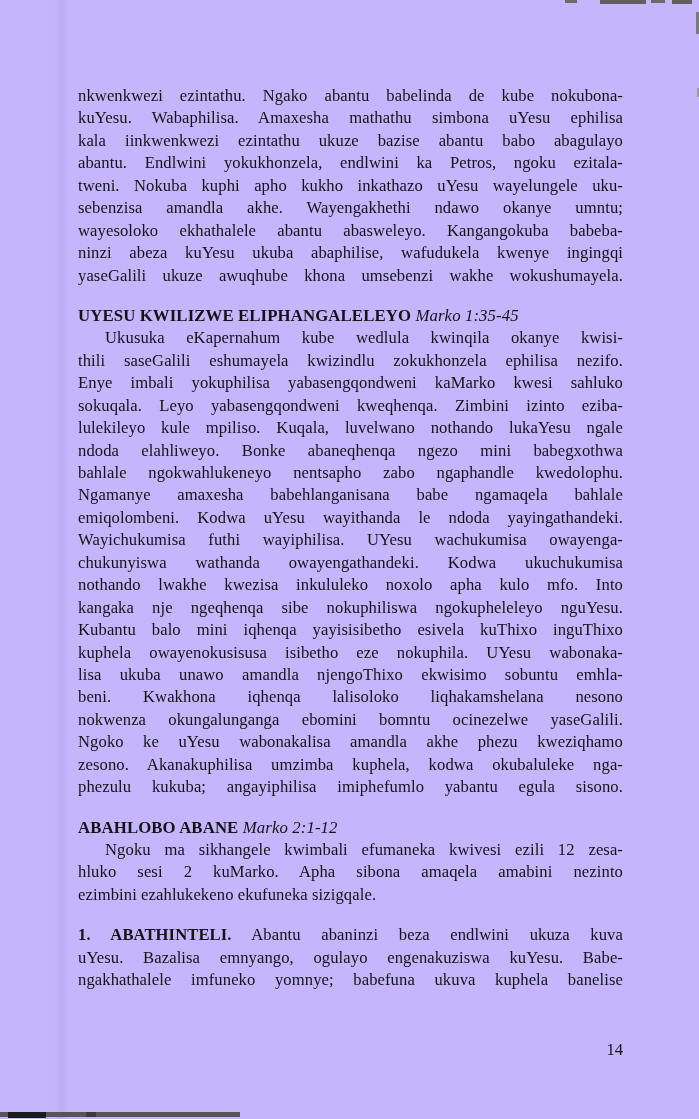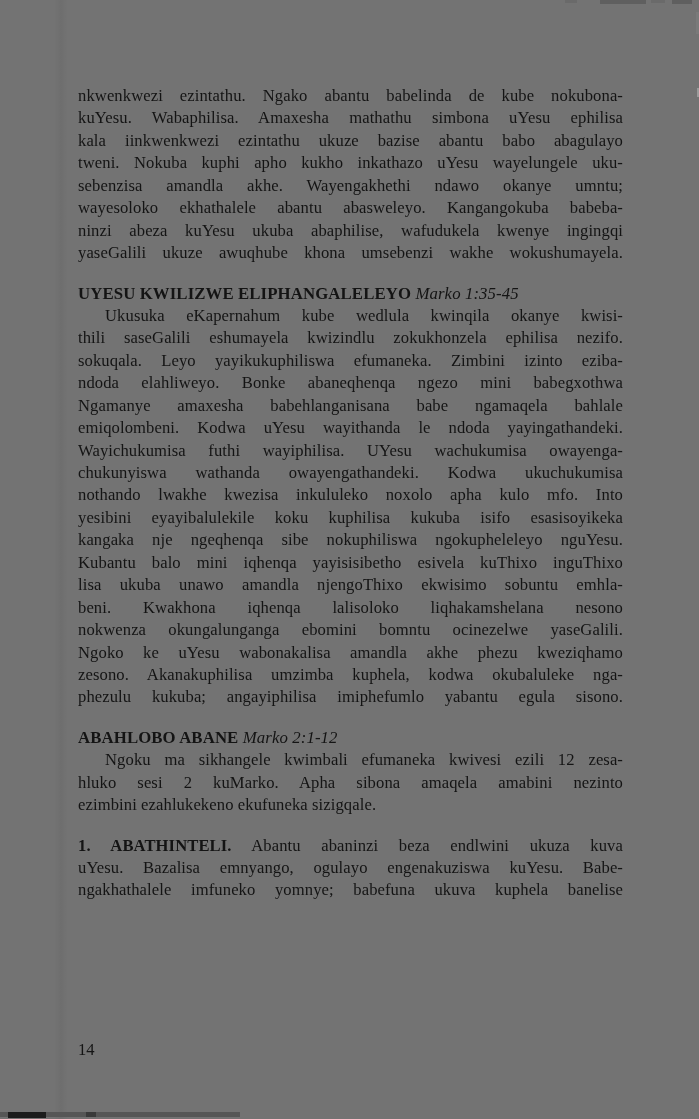--- a/index.html
+++ b/index.html
@@ -1,21 +1,21 @@
 <!DOCTYPE html>
 <html><head>
 <meta charset="utf-8">
 <style>
   html,body { margin:0; padding:0; }
   body { background:#e9e9e7; }
   .page {
     position:relative;
     width:699px; height:1119px;
     margin:0;
-    background:#737373;
+    background:#c4b5fd;
     overflow:hidden;
     font-family:"Liberation Serif","DejaVu Serif",serif;
     color:#141414;
   }
   
   .left-shade {
     position:absolute; left:54px; top:0; width:14px; height:100%;
     background:linear-gradient(to right, rgba(0,0,0,0), rgba(0,0,0,0.045), rgba(0,0,0,0));
     pointer-events:none;
   }
@@ -37,21 +37,21 @@
   .line.last {
     -moz-text-align-last:left;
     text-align-last:left;
   }
   .line.indent { padding-left:27px; }
   .seg-b { font-weight:bold; }
   .seg-i { font-style:italic; }
   .heading .line { font-size:16.8px; }
   .page-number {
     position:absolute; left:78px; top:1039px; width:545px;
-    text-align:left; font-size:16.6px; height:22px; line-height:22px;
+    text-align:right; font-size:16.6px; height:22px; line-height:22px;
   }
   
   .artifact { position:absolute; pointer-events:none; }
   .dash-1 { left:565px; top:0; width:12px; height:3px; background:#6a6a6a; }
   .dash-2 { left:600px; top:0; width:46px; height:4px; background:#5f5f5f; }
   .dash-3 { left:651px; top:0; width:14px; height:3px; background:#6a6a6a; }
   .dash-4 { left:672px; top:0; width:20px; height:4px; background:#5f5f5f; }
   .edge-tick-1 { left:696px; top:12px; width:3px; height:22px; background:#7a7a7a; }
   .edge-tick-2 { left:697px; top:88px; width:2px; height:9px; background:#9a9a9a; }
   .bottom-bar { left:0; top:1112px; width:240px; height:5px; background:#565656; }
@@ -62,42 +62,46 @@
 <body>
 
 <div class="page">
   <div class="left-shade"></div>
 
   <div class="text-column">
       <div class="block para">
         <div class="line"><span class="seg-n">nkwenkwezi ezintathu. Ngako abantu babelinda de kube nokubona-</span></div>
         <div class="line"><span class="seg-n">kuYesu. Wabaphilisa. Amaxesha mathathu simbona uYesu ephilisa</span></div>
         <div class="line"><span class="seg-n">kala iinkwenkwezi ezintathu ukuze bazise abantu babo abagulayo</span></div>
+        <div class="line"><span class="seg-n">abantu. Endlwini yokukhonzela, endlwini ka Petros, ngoku ezitala-</span></div>
         <div class="line"><span class="seg-n">tweni. Nokuba kuphi apho kukho inkathazo uYesu wayelungele uku-</span></div>
         <div class="line"><span class="seg-n">sebenzisa amandla akhe. Wayengakhethi ndawo okanye umntu;</span></div>
         <div class="line"><span class="seg-n">wayesoloko ekhathalele abantu abasweleyo. Kangangokuba babeba-</span></div>
         <div class="line"><span class="seg-n">ninzi abeza kuYesu ukuba abaphilise, wafudukela kwenye ingingqi</span></div>
         <div class="line"><span class="seg-n">yaseGalili ukuze awuqhube khona umsebenzi wakhe wokushumayela.</span></div>
       </div>
       <div class="block heading">
         <div class="line last"><span class="seg-b">UYESU KWILIZWE ELIPHANGALELEYO </span><span class="seg-i">Marko 1:35-45</span></div>
       </div>
       <div class="block para">
         <div class="line indent"><span class="seg-n">Ukusuka eKapernahum kube wedlula kwinqila okanye kwisi-</span></div>
         <div class="line"><span class="seg-n">thili saseGalili eshumayela kwizindlu zokukhonzela ephilisa nezifo.</span></div>
-        <div class="line"><span class="seg-n">sokuqala. Leyo yayikukuphiliswa efumaneka. Zimbini izinto eziba-</span></div>
+        <div class="line"><span class="seg-n">Enye imbali yokuphilisa yabasengqondweni kaMarko kwesi sahluko</span></div>
+        <div class="line"><span class="seg-n">sokuqala. Leyo yabasengqondweni kweqhenqa. Zimbini izinto eziba-</span></div>
+        <div class="line"><span class="seg-n">lulekileyo kule mpiliso. Kuqala, luvelwano nothando lukaYesu ngale</span></div>
         <div class="line"><span class="seg-n">ndoda elahliweyo. Bonke abaneqhenqa ngezo mini babegxothwa</span></div>
+        <div class="line"><span class="seg-n">bahlale ngokwahlukeneyo nentsapho zabo ngaphandle kwedolophu.</span></div>
         <div class="line"><span class="seg-n">Ngamanye amaxesha babehlanganisana babe ngamaqela bahlale</span></div>
         <div class="line"><span class="seg-n">emiqolombeni. Kodwa uYesu wayithanda le ndoda yayingathandeki.</span></div>
         <div class="line"><span class="seg-n">Wayichukumisa futhi wayiphilisa. UYesu wachukumisa owayenga-</span></div>
         <div class="line"><span class="seg-n">chukunyiswa wathanda owayengathandeki. Kodwa ukuchukumisa</span></div>
         <div class="line"><span class="seg-n">nothando lwakhe kwezisa inkululeko noxolo apha kulo mfo. Into</span></div>
-        <div class="line"><span class="seg-n">yesibini eyayibalulekile koku kuphilisa kukuba isifo esasisoyikeka</span></div>
         <div class="line"><span class="seg-n">kangaka nje ngeqhenqa sibe nokuphiliswa ngokupheleleyo nguYesu.</span></div>
         <div class="line"><span class="seg-n">Kubantu balo mini iqhenqa yayisisibetho esivela kuThixo inguThixo</span></div>
+        <div class="line"><span class="seg-n">kuphela owayenokusisusa isibetho eze nokuphila. UYesu wabonaka-</span></div>
         <div class="line"><span class="seg-n">lisa ukuba unawo amandla njengoThixo ekwisimo sobuntu emhla-</span></div>
         <div class="line"><span class="seg-n">beni. Kwakhona iqhenqa lalisoloko liqhakamshelana nesono</span></div>
         <div class="line"><span class="seg-n">nokwenza okungalunganga ebomini bomntu ocinezelwe yaseGalili.</span></div>
         <div class="line"><span class="seg-n">Ngoko ke uYesu wabonakalisa amandla akhe phezu kweziqhamo</span></div>
         <div class="line"><span class="seg-n">zesono. Akanakuphilisa umzimba kuphela, kodwa okubaluleke nga-</span></div>
         <div class="line"><span class="seg-n">phezulu kukuba; angayiphilisa imiphefumlo yabantu egula sisono.</span></div>
       </div>
       <div class="block heading">
         <div class="line last"><span class="seg-b">ABAHLOBO ABANE </span><span class="seg-i">Marko 2:1-12</span></div>
       </div>

